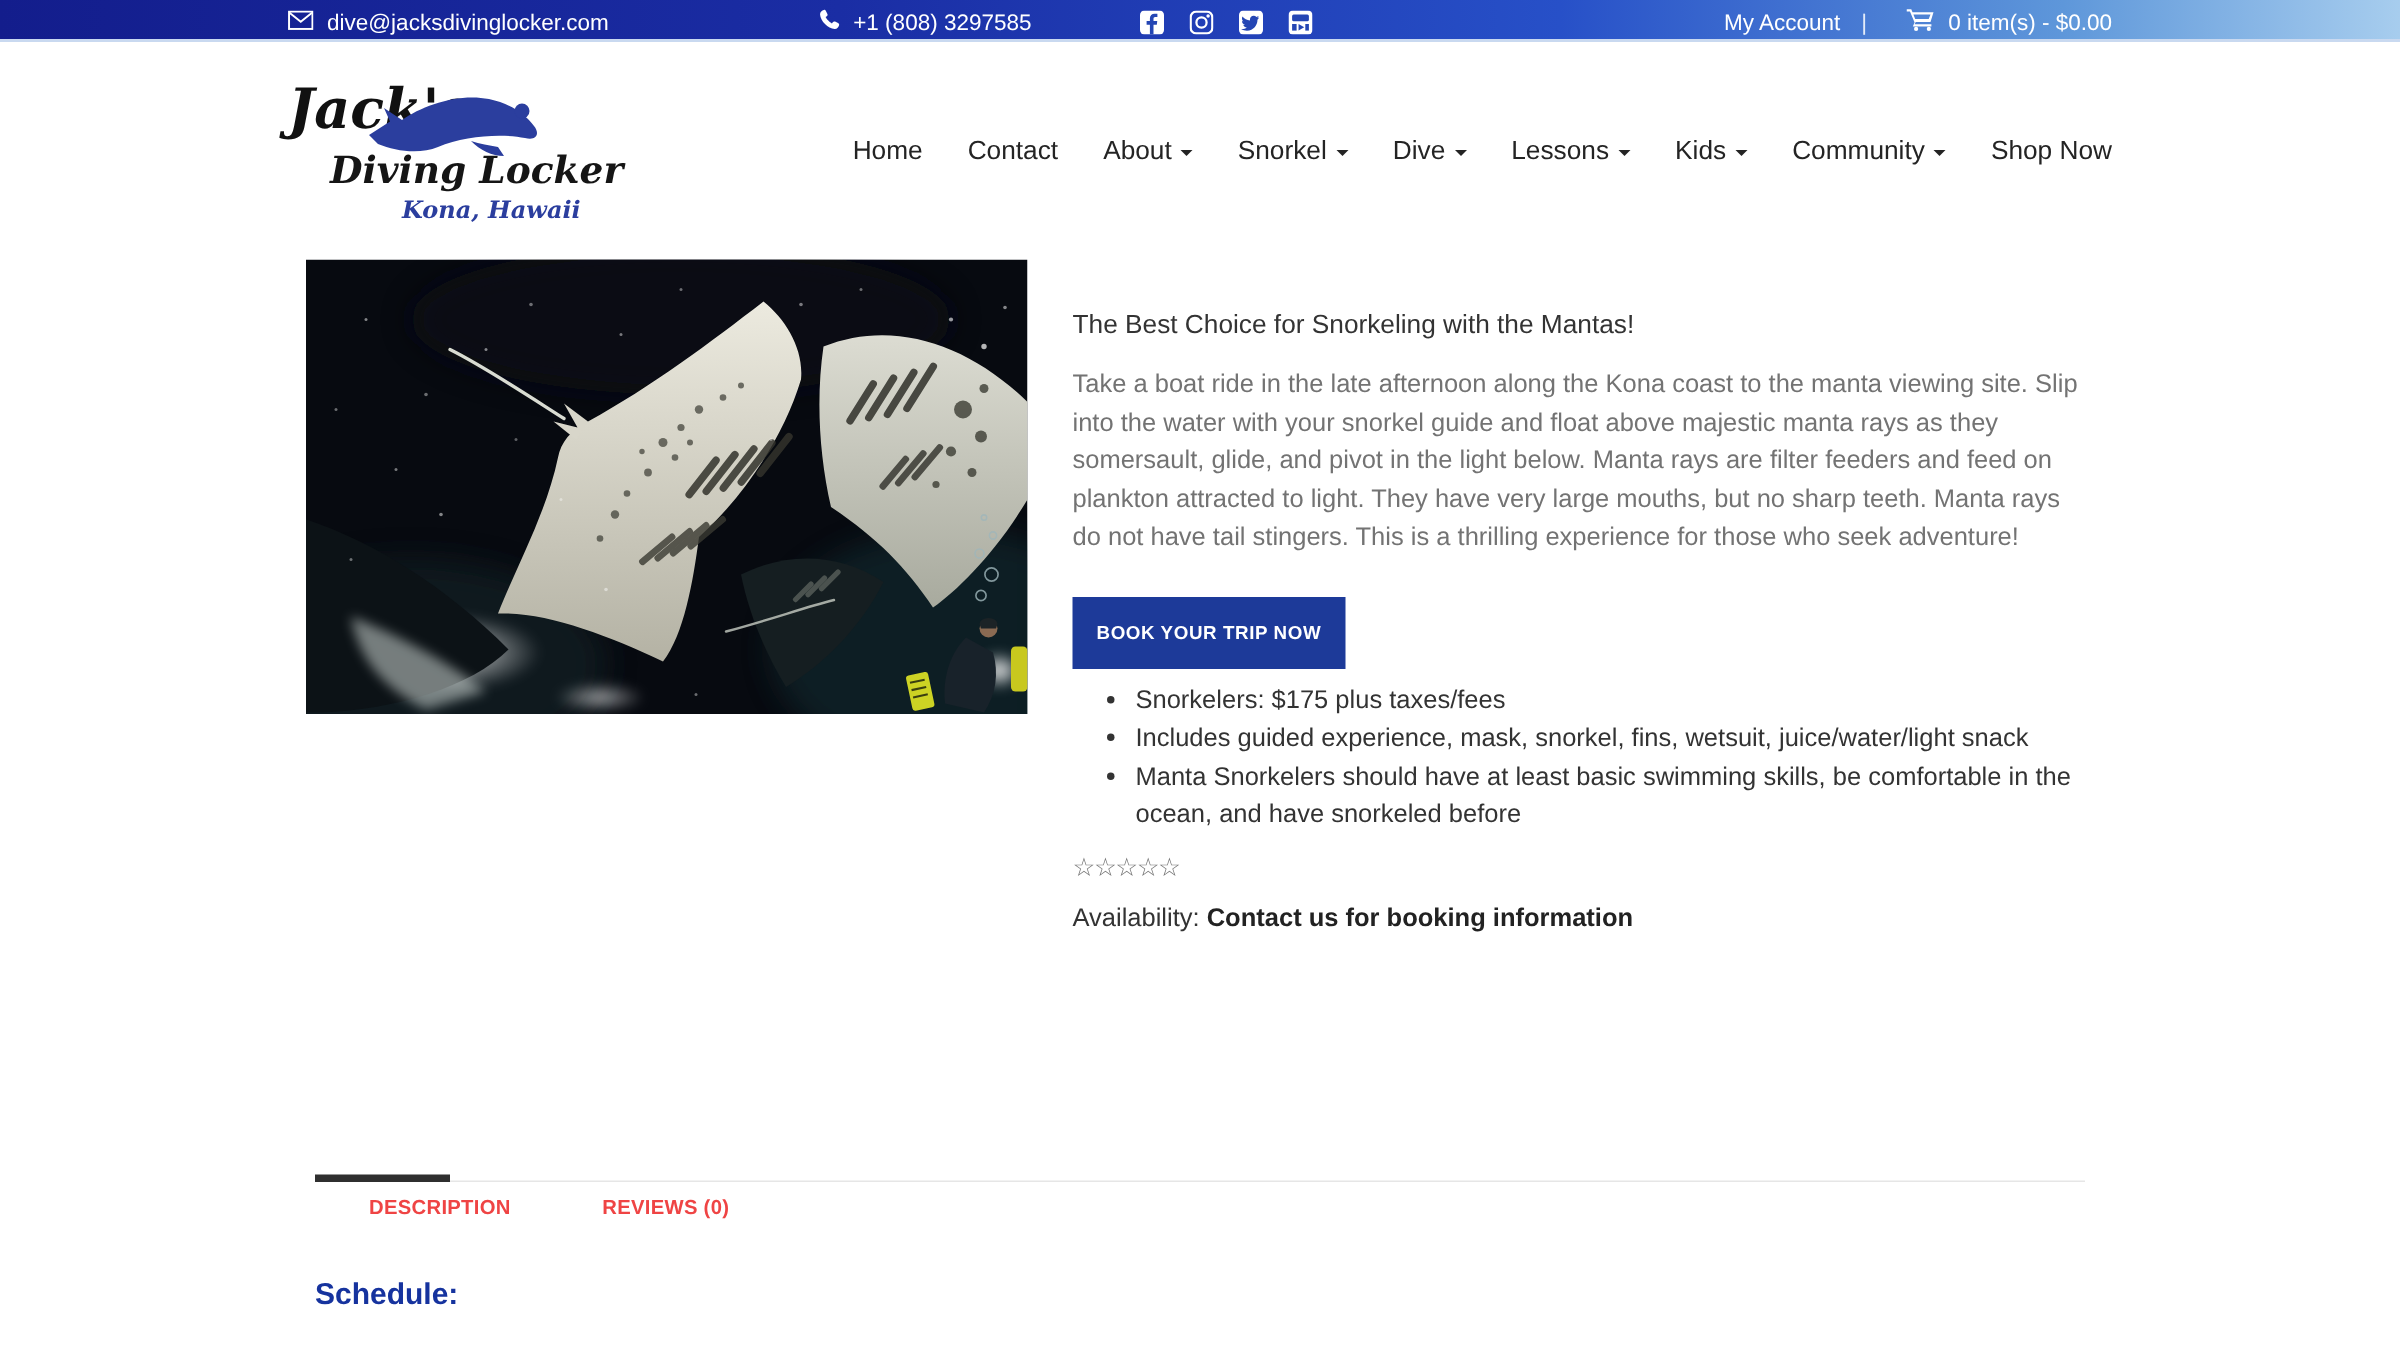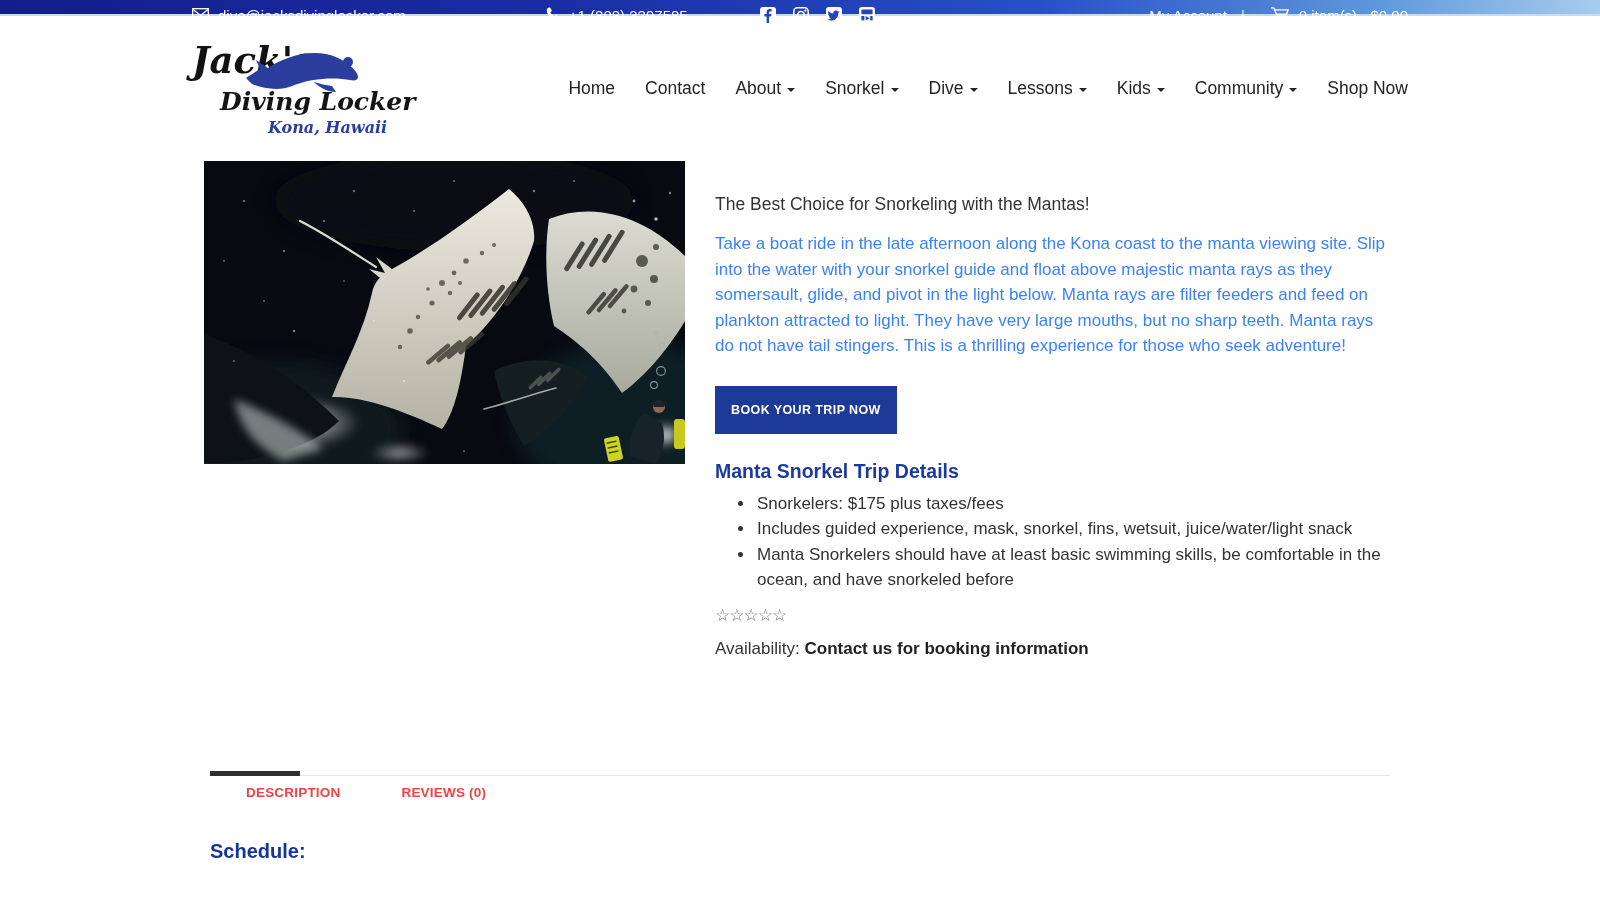--- a/index.html
+++ b/index.html
@@ -4,21 +4,21 @@
 <style>
   * { box-sizing: border-box; margin: 0; padding: 0; }
   html,body { width:1600px; height:900px; }
   body {
     font-family: "Liberation Sans", sans-serif;
     background:#ffffff; color:#333; overflow:hidden;
   }
 
   
   .topbar {
-    height:16px;
+    height:28px;
     background: linear-gradient(90deg,#131d8c 0%,#1a2da4 35%,#2750c8 65%,#5e97da 86%,#a7cdee 100%);
     border-bottom:2px solid #c9d9f0;
     color:#fff;
   }
   .topbar-inner {
     width:1216px; margin:0 auto; height:30px;
     display:flex; align-items:center; font-size:15px;
   }
   .tb-group { display:flex; align-items:center; gap:9px; }
   .tb-phone { margin-left:140px; }
@@ -60,21 +60,21 @@
   
   .main-inner { width:1192px; margin:0 auto; display:flex; gap:30px; height:586px; }
   .photo-col { width:481px; flex:0 0 481px; }
   .photo-frame { width:481px; height:303px; cursor:pointer; }
   .product-col { flex:1; padding-top:8px; }
   .product-title {
     font-family:"Liberation Serif", serif; font-weight:700;
     font-size:28px; letter-spacing:.5px; color:#23429d; text-align:center;
   }
   .tagline { margin-top:25px; font-size:17.5px; color:#333; }
-  .description { margin-top:16px; font-size:17px; line-height:25.5px; color:#3b82f6; }
+  .description { margin-top:16px; font-size:17px; line-height:25.5px; color:#737373; }
   .book-btn {
     margin-top:27px; display:inline-block; background:#1d3a99; color:#fff;
     font-size:12.5px; font-weight:700; letter-spacing:.4px;
     padding:17px 16px; border:none; cursor:pointer;
   }
   .details-heading { margin-top:26px; font-size:19.5px; font-weight:700; color:#1c3a9c; }
   .details-list { margin:8px 0 0 40px; }
   .details-list li { font-size:17px; line-height:25.5px; color:#333; padding-left:2px; }
   .stars { margin-top:12px; color:#777; font-size:17px; letter-spacing:-1px; cursor:pointer; }
   .availability { margin-top:13px; font-size:17px; color:#333; }
@@ -347,21 +347,20 @@
               <circle cx="140" cy="120" r="1" opacity=".35"></circle>
           </g>
         </svg>
       </div>
     </div>
 
     <div class="product-col">
       <p class="tagline">The Best Choice for Snorkeling with the Mantas!</p>
       <p class="description">Take a boat ride in the late afternoon along the Kona coast to the manta viewing site. Slip into the water with your snorkel guide and float above majestic manta rays as they somersault, glide, and pivot in the light below. Manta rays are filter feeders and feed on plankton attracted to light. They have very large mouths, but no sharp teeth. Manta rays do not have tail stingers. This is a thrilling experience for those who seek adventure!</p>
       <button class="book-btn">BOOK YOUR TRIP NOW</button>
-      <h2 class="details-heading">Manta Snorkel Trip Details</h2>
       <ul class="details-list">
           <li>Snorkelers: $175 plus taxes/fees</li>
           <li>Includes guided experience, mask, snorkel, fins, wetsuit, juice/water/light snack</li>
           <li>Manta Snorkelers should have at least basic swimming skills, be comfortable in the ocean, and have snorkeled before</li>
         </ul>
       <div class="stars"><span class="star">☆</span><span class="star">☆</span><span class="star">☆</span><span class="star">☆</span><span class="star">☆</span></div>
       <div class="availability">
         <span>Availability:</span>
         <b>Contact us for booking information</b>
       </div>

